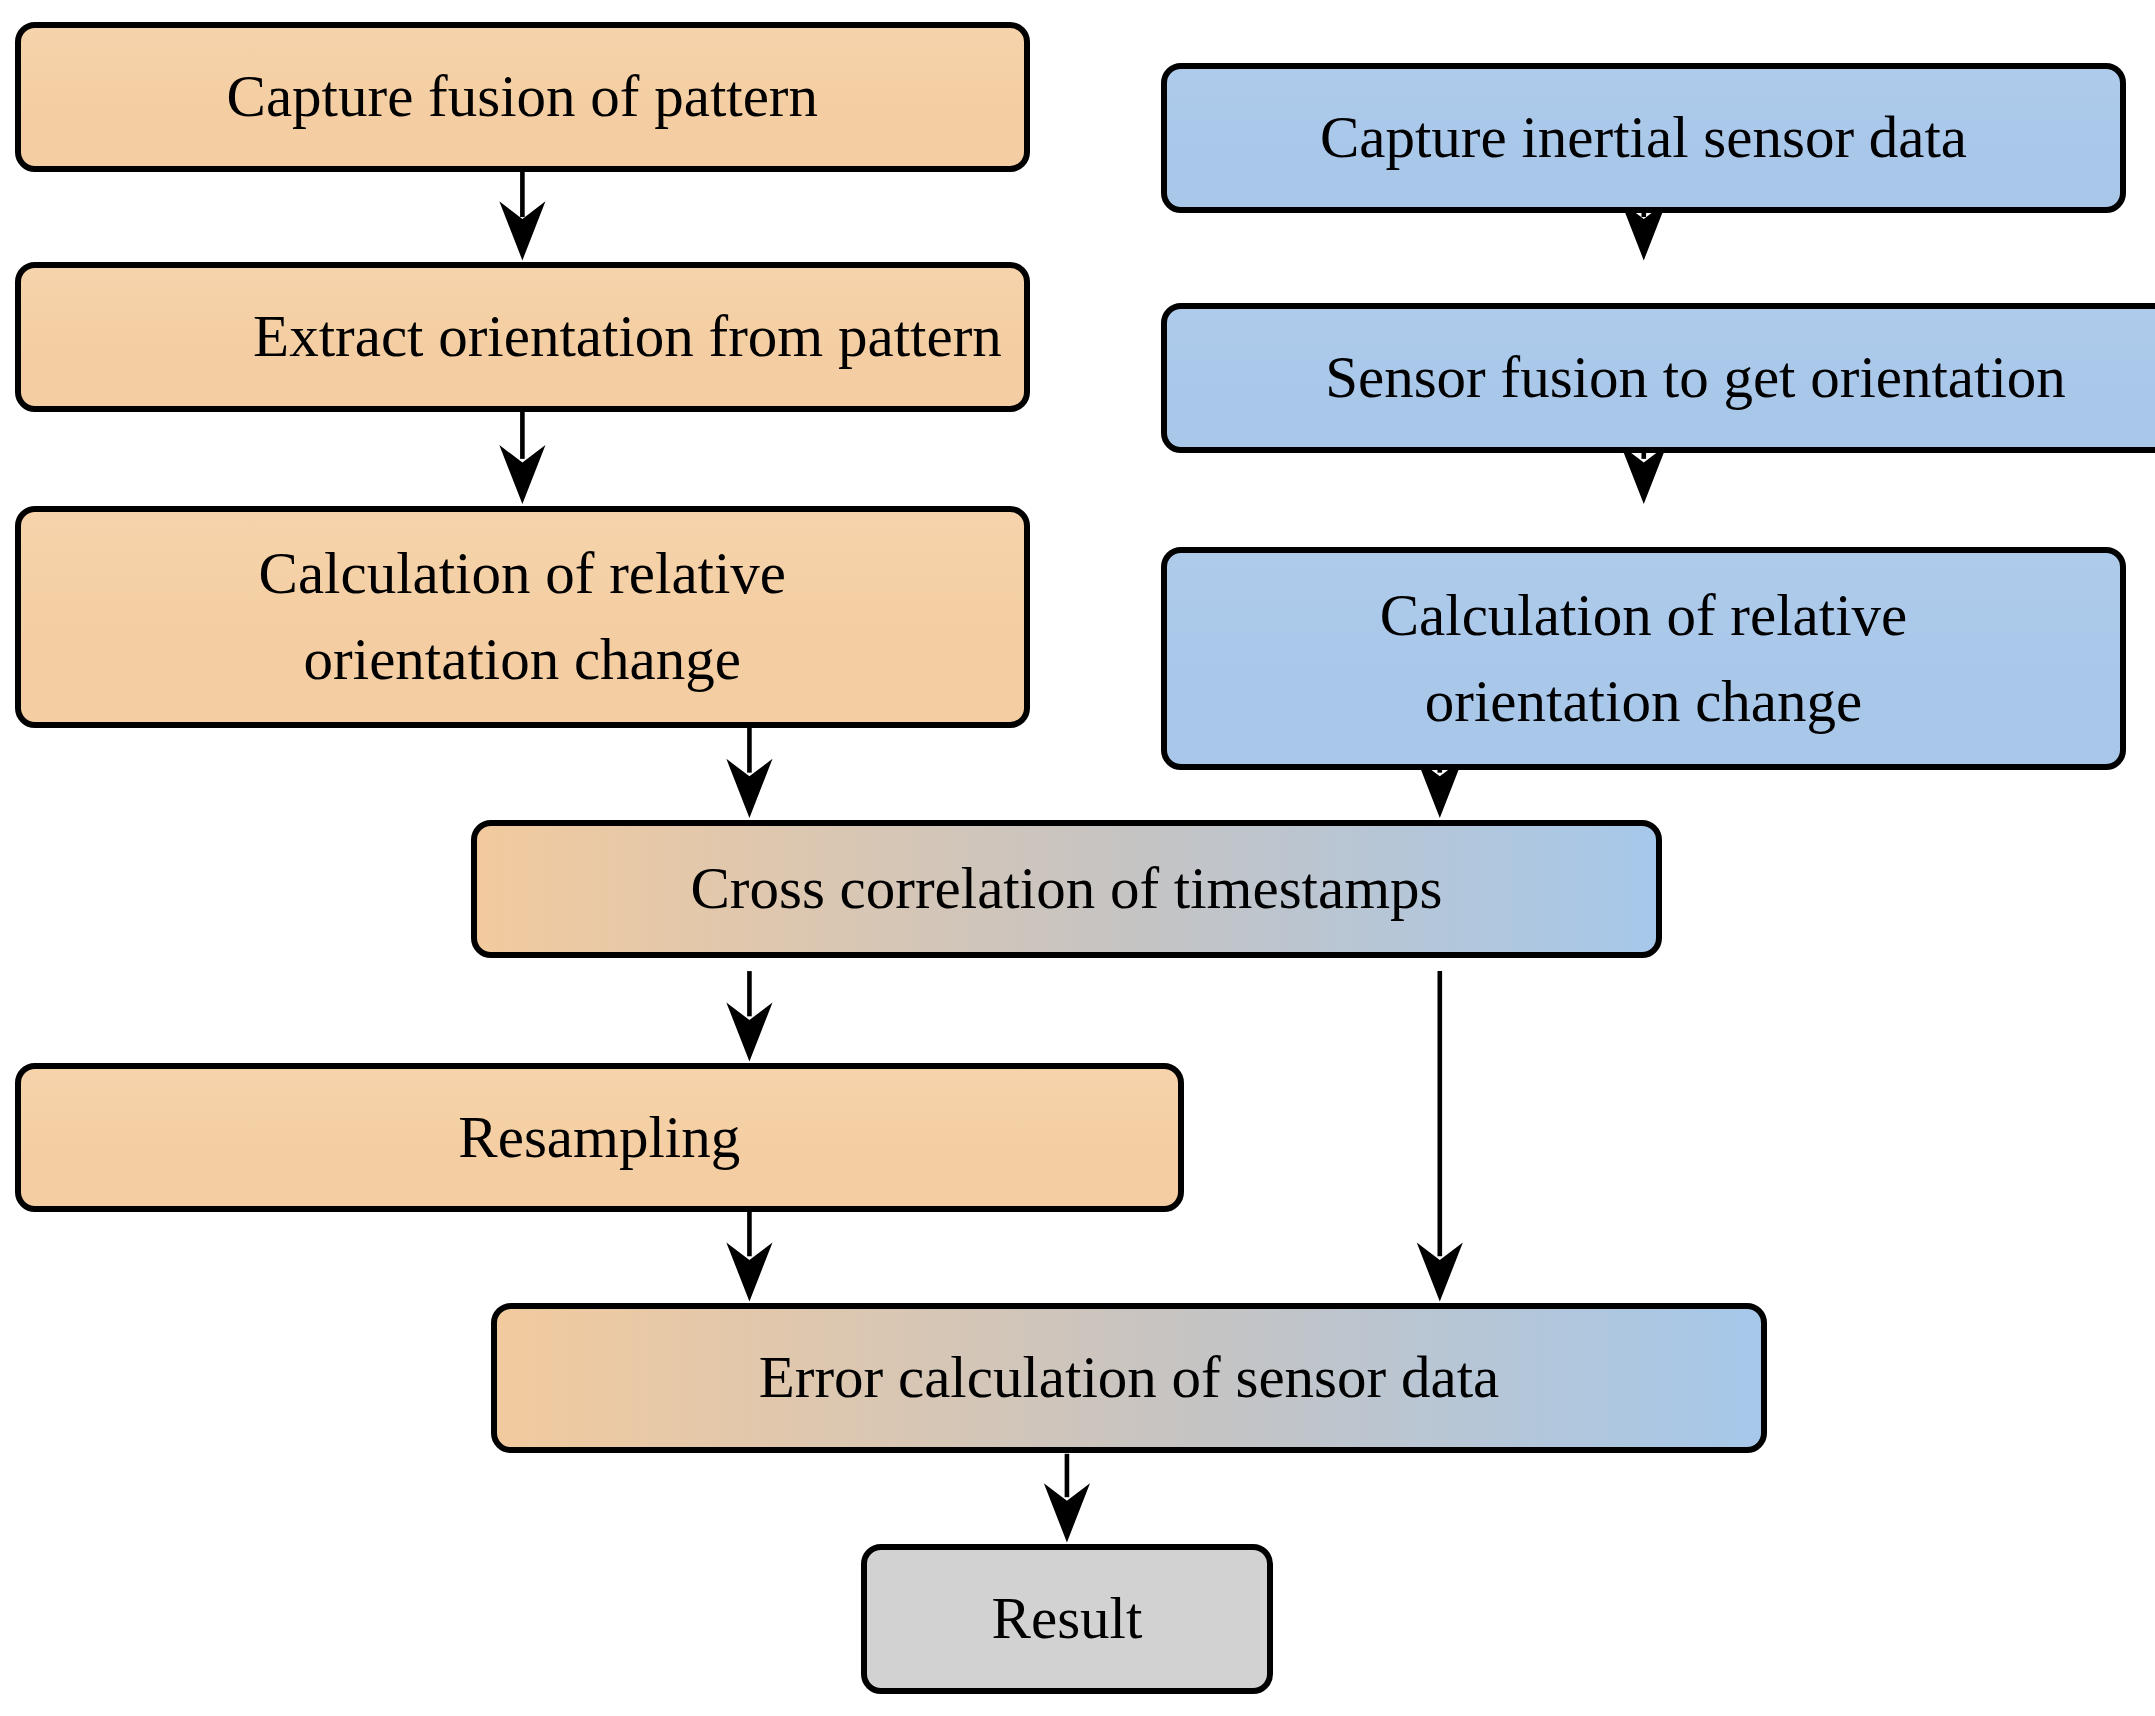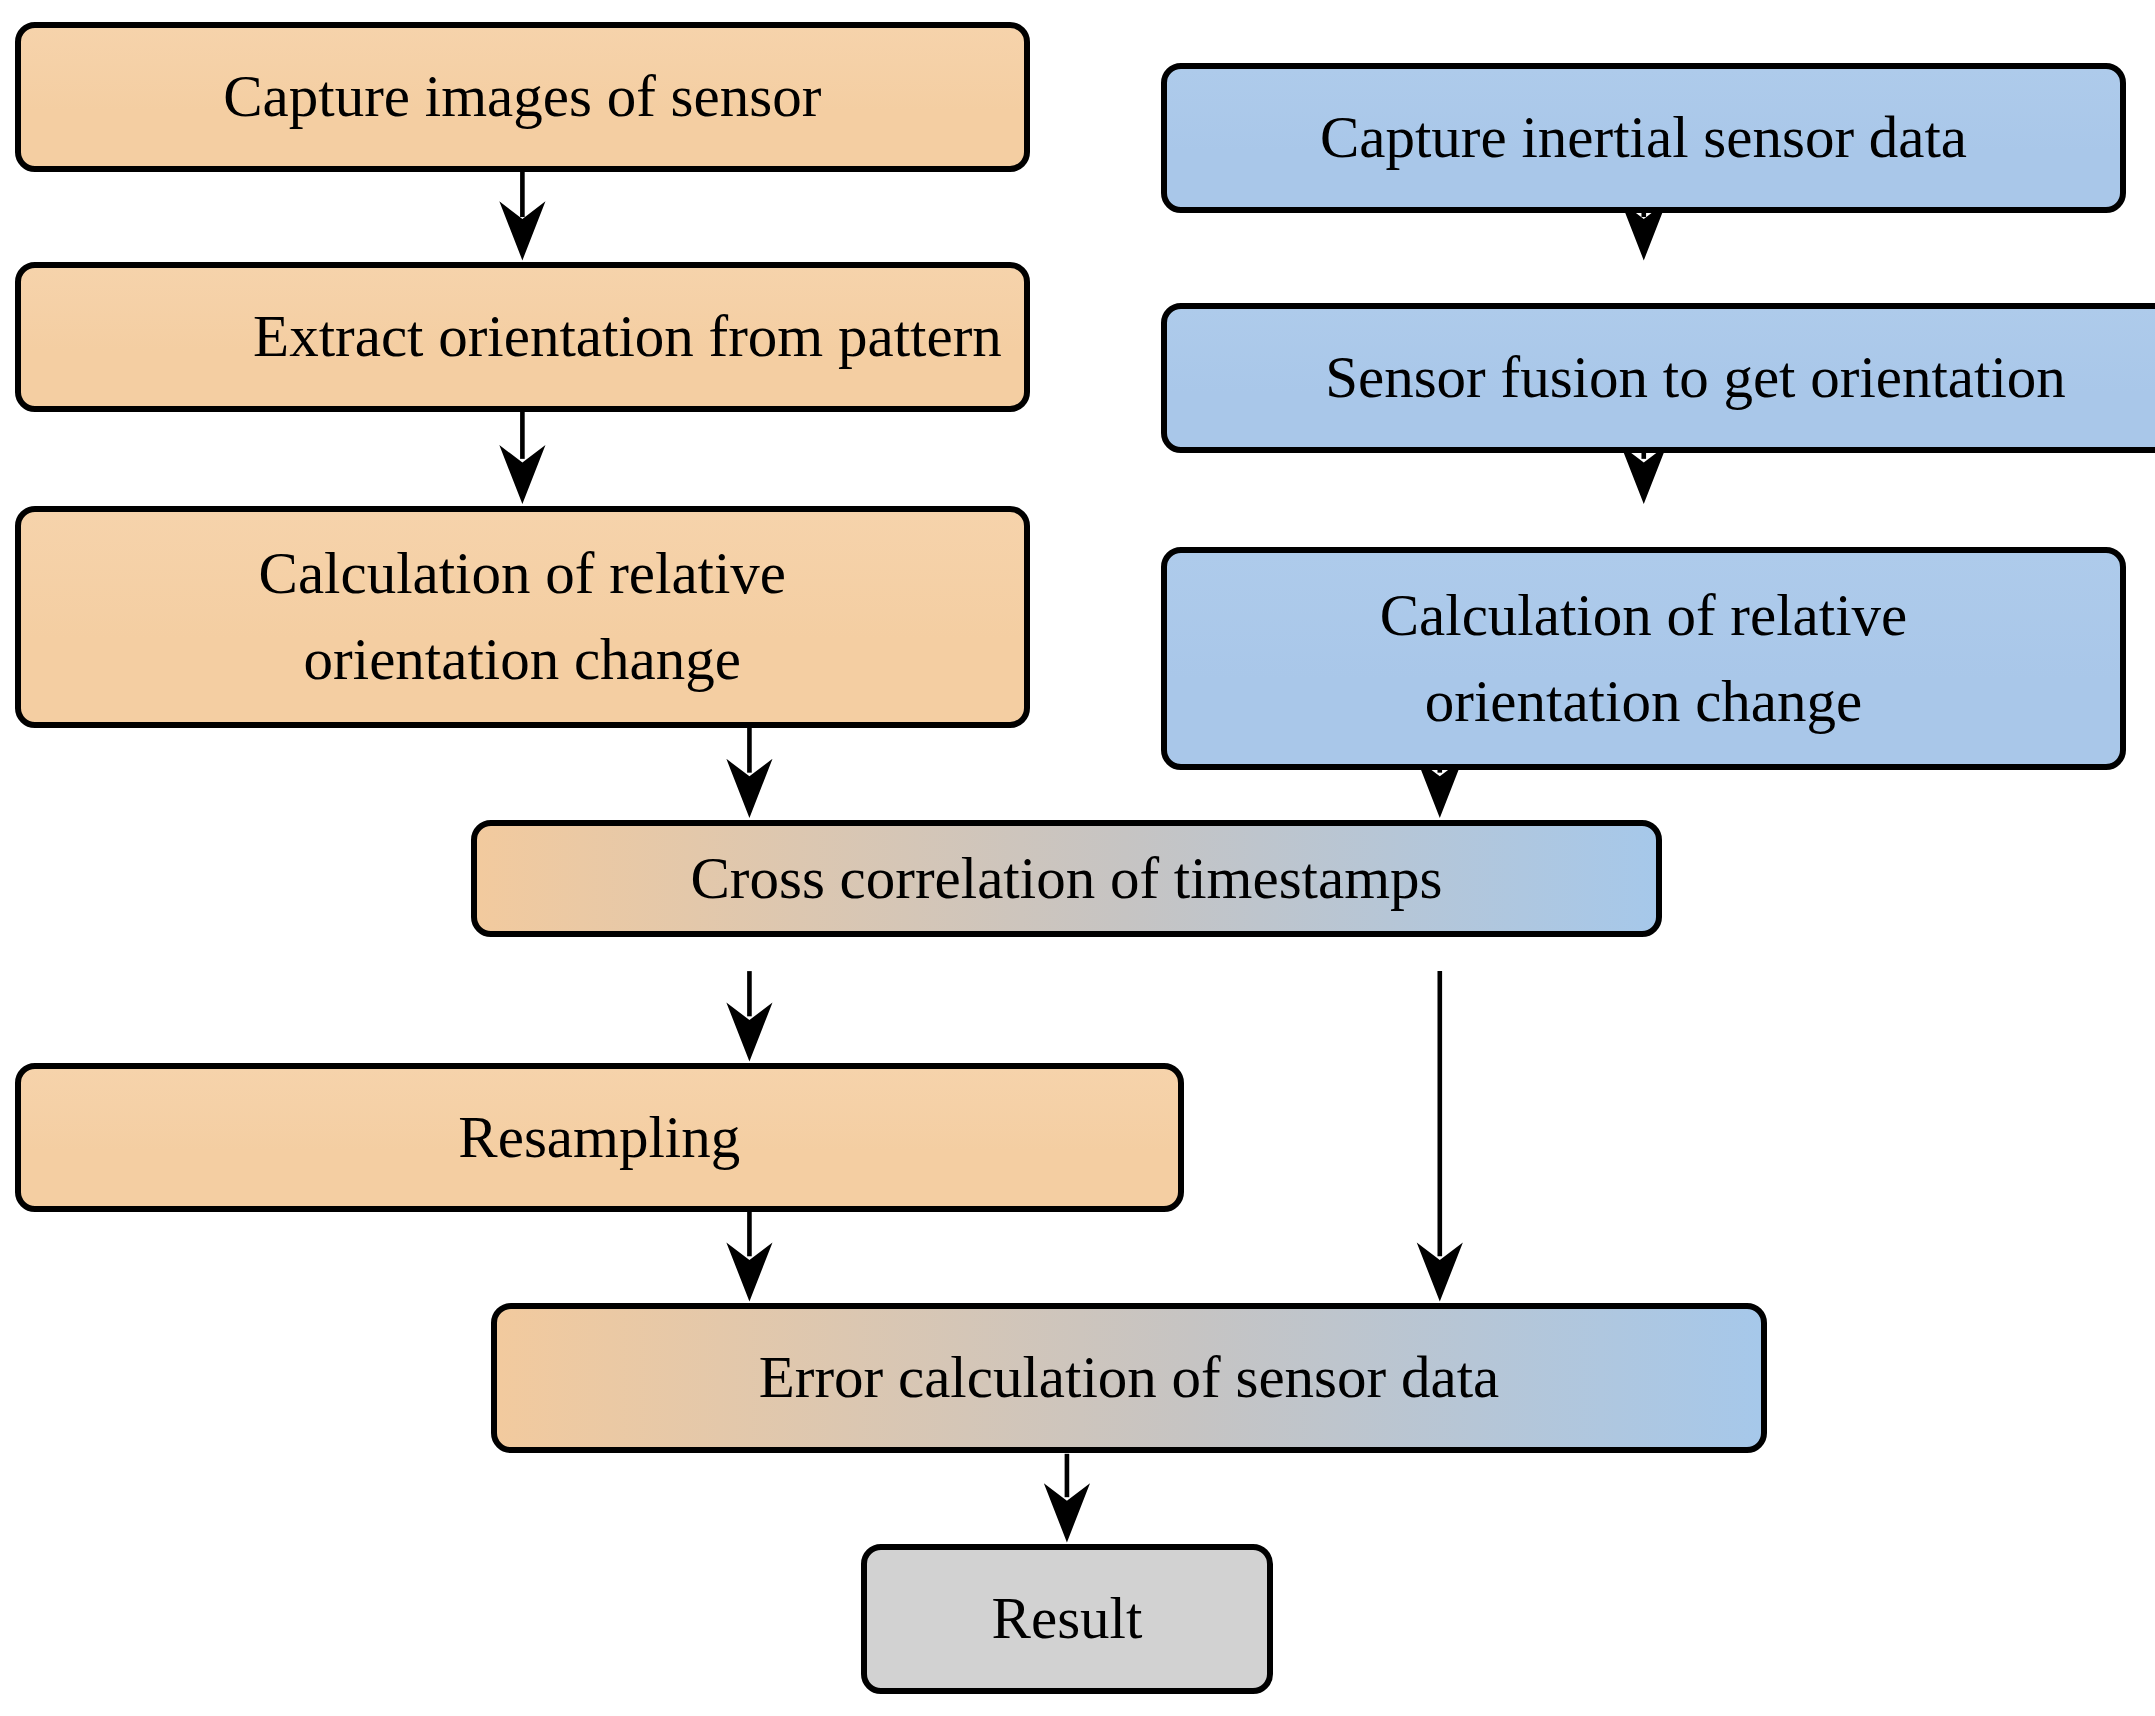--- a/index.html
+++ b/index.html
@@ -62,21 +62,21 @@
     background: var(--result-fill, #D2D2D2);
     align-items: center;
   }
   
   #node-capture-images      { left: 14.8px;   top: 22px;   width: 1015px; height: 150px; }
   #node-extract-orientation { left: 14.8px;   top: 262px;  width: 1015px; height: 150px; justify-content: flex-end; }
   #node-camera-relative     { left: 14.8px;   top: 506px;  width: 1015px; height: 222px; }
   #node-capture-inertial    { left: 1161px; top: 22px;   width: 965px; height: 150px; }
   #node-sensor-fusion       { left: 1161px; top: 262px;  width: 1069px; height: 150px; }
   #node-imu-relative        { left: 1161px; top: 506px;  width: 965px; height: 223px; }
-  #node-cross-correlation   { left: 471px;  top: 820px;  width: 1191px; height: 117px; }
+  #node-cross-correlation   { left: 471px;  top: 820px;  width: 1191px; height: 138px; }
   #node-resampling          { left: 14.8px;   top: 1063px; width: 1169px; height: 149px; }
   #node-error-calculation   { left: 491px;  top: 1303px; width: 1276px; height: 150px; }
   #node-result              { left: 861px;  top: 1544px; width: 412px;  height: 150px; }
   
   #node-camera-relative .node-label,
   #node-imu-relative .node-label { max-width: 720px; }
 </style>
 </head>
 <body>
 
@@ -129,21 +129,21 @@
       <polygon class="arrow-head" points="787,1346 812,1410 837,1346 812,1365"></polygon>
     </g>
 
     <g>
       <line class="arrow-line" x1="1156" y1="1575" x2="1156" y2="1622"></line>
       <polygon class="arrow-head" points="1131,1607 1156,1671 1181,1607 1156,1626"></polygon>
     </g>
   </svg>
 
   <div class="node node-camera" id="node-capture-images">
-    <span class="node-label">Capture images of sensor</span>
+    <span class="node-label">Capture fusion of pattern</span>
   </div>
 
   <div class="node node-camera" id="node-extract-orientation">
     <span class="node-label">Extract orientation from pattern</span>
   </div>
 
   <div class="node node-camera" id="node-camera-relative">
     <span class="node-label">Calculation of relative orientation change</span>
   </div>
 

